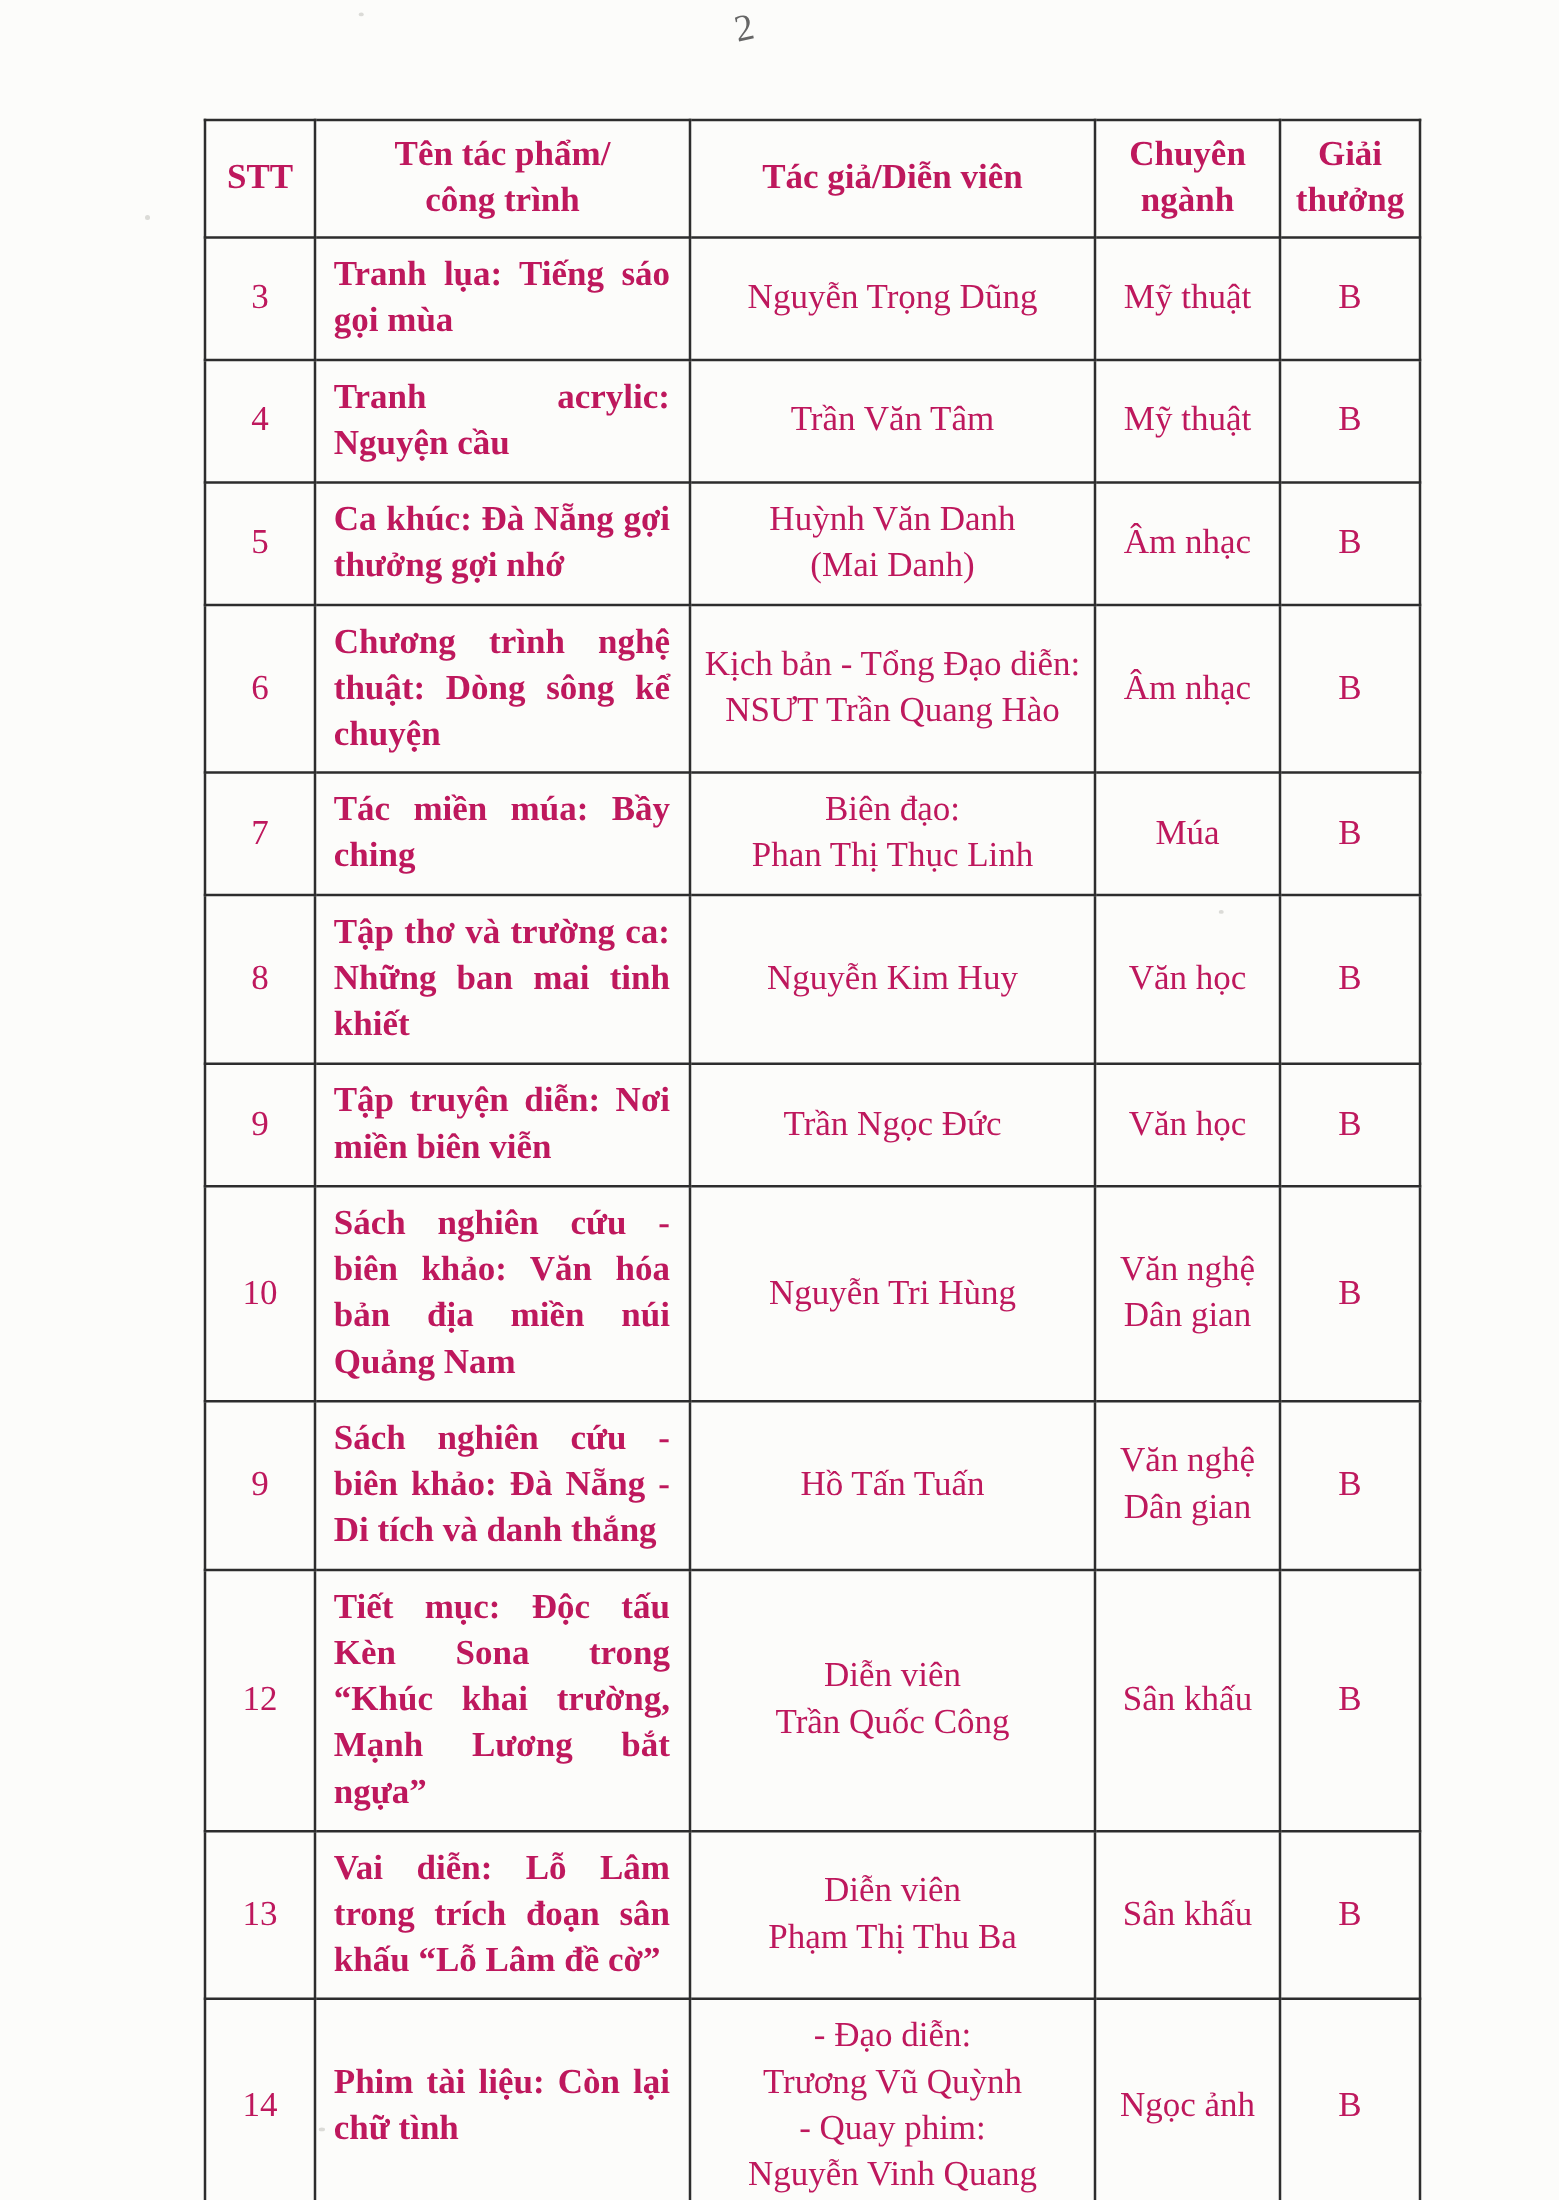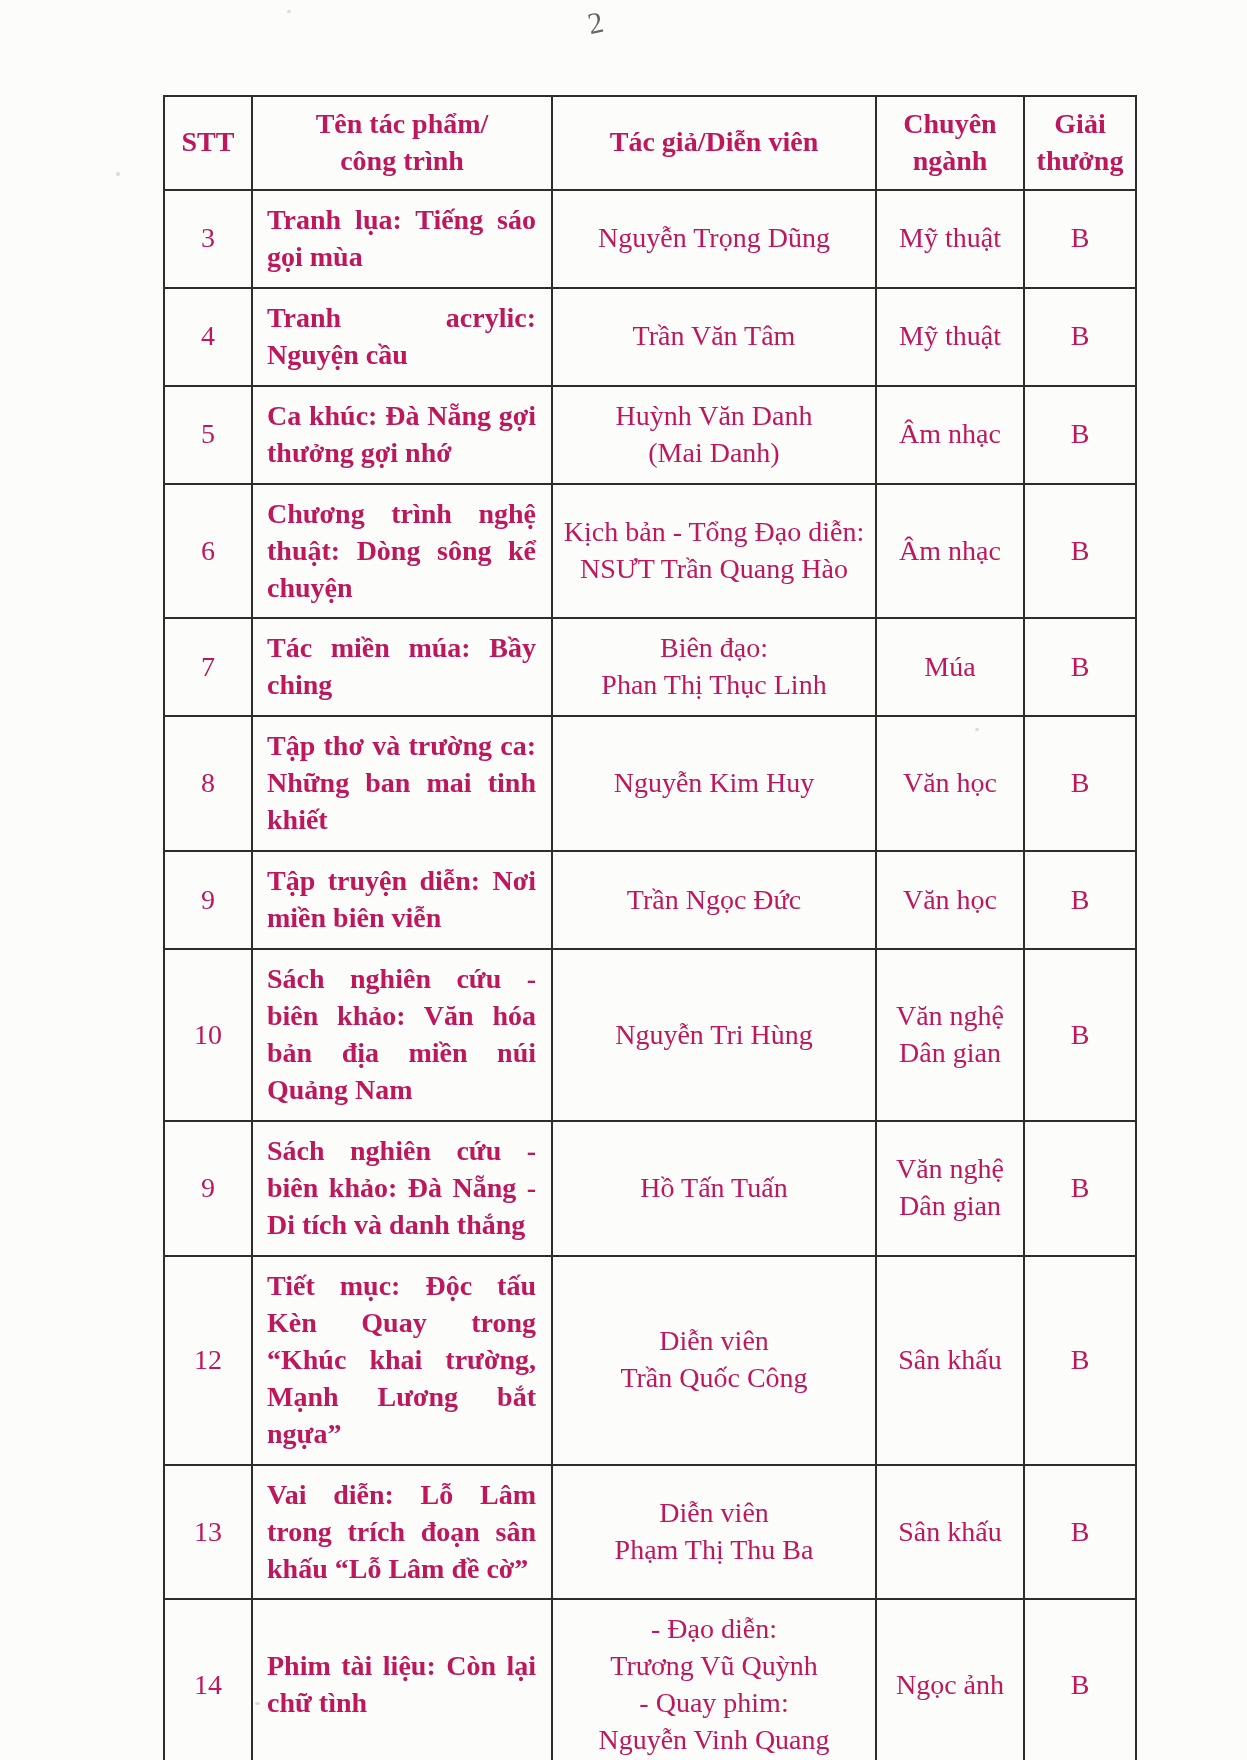--- a/index.html
+++ b/index.html
@@ -173,21 +173,21 @@
       <tr>
         <td class="cell-stt">9</td>
         <td class="cell-work">Sách nghiên cứu - biên khảo: Đà Nẵng - Di tích và danh thắng</td>
         <td class="cell-author">Hồ Tấn Tuấn</td>
         <td class="cell-field">Văn nghệ
 Dân gian</td>
         <td class="cell-award">B</td>
       </tr>
       <tr>
         <td class="cell-stt">12</td>
-        <td class="cell-work">Tiết mục: Độc tấu Kèn Quay trong “Khúc khai trường, Mạnh Lương bắt ngựa”</td>
+        <td class="cell-work">Tiết mục: Độc tấu Kèn Sona trong “Khúc khai trường, Mạnh Lương bắt ngựa”</td>
         <td class="cell-author">Diễn viên
 Trần Quốc Công</td>
         <td class="cell-field">Sân khấu</td>
         <td class="cell-award">B</td>
       </tr>
       <tr>
         <td class="cell-stt">13</td>
         <td class="cell-work">Vai diễn: Lỗ Lâm trong trích đoạn sân khấu “Lỗ Lâm đề cờ”</td>
         <td class="cell-author">Diễn viên
 Phạm Thị Thu Ba</td>

